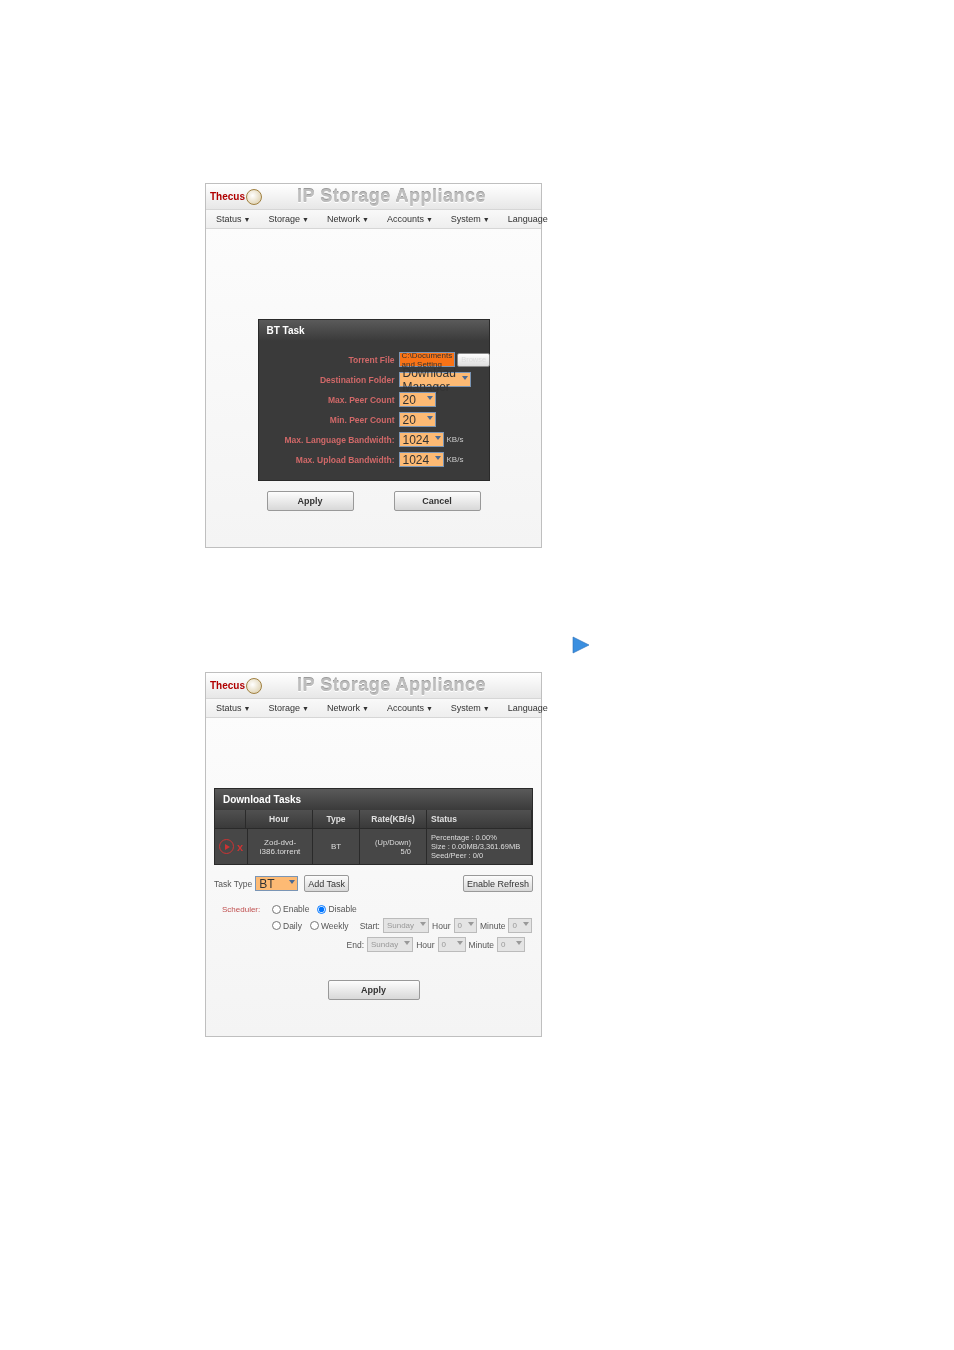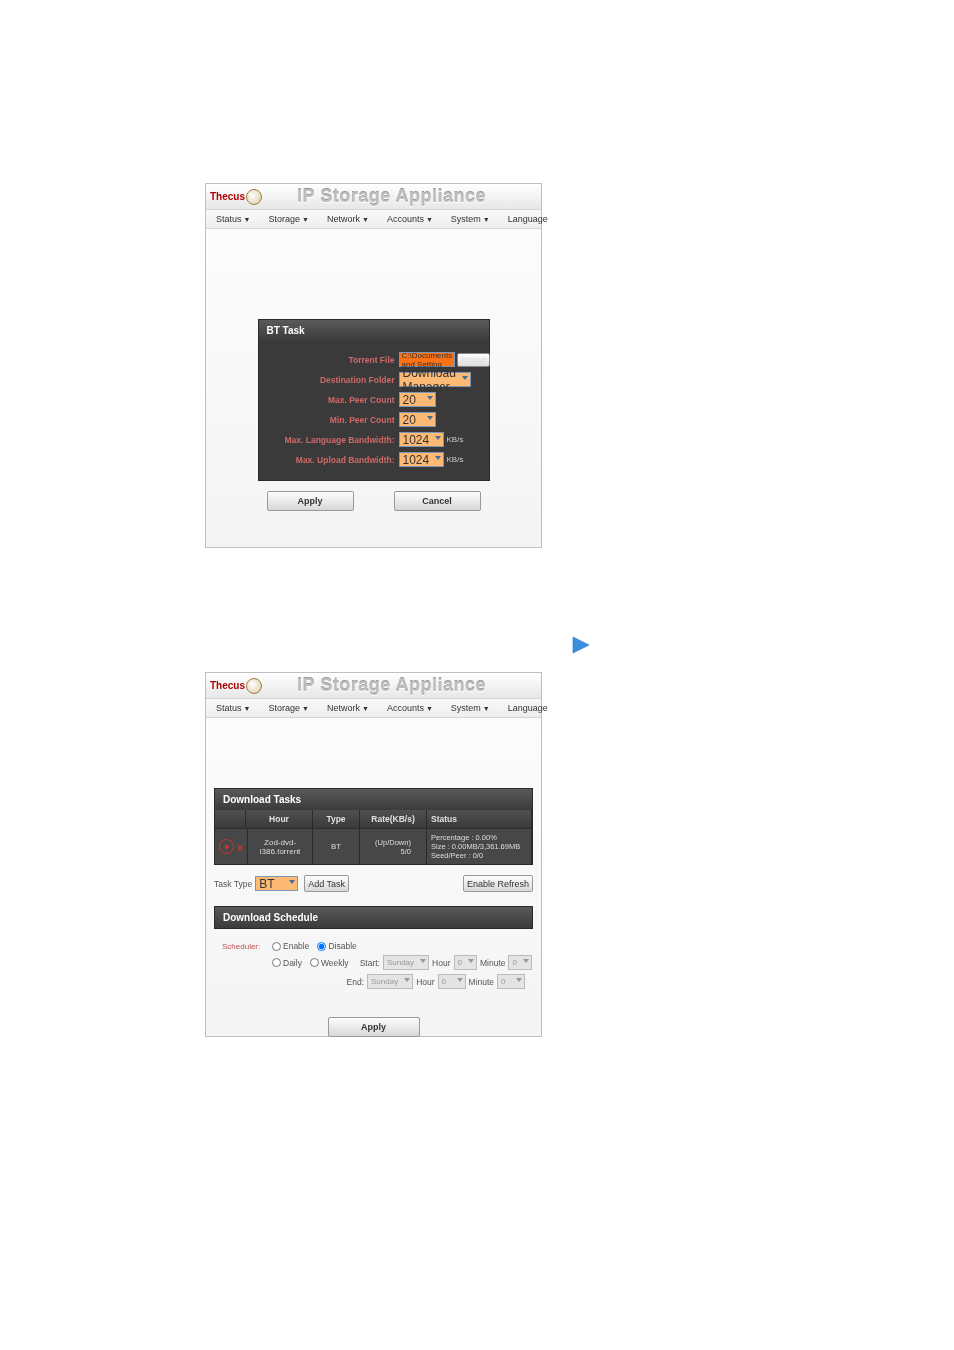--- a/index.html
+++ b/index.html
@@ -217,23 +217,20 @@
     </div>
 
     <div class="ctrlrow">
       <span class="lbl">Task Type</span>
       <div class="selbox" style="width:24px;">BT</div>
       <div class="gbtn">Add Task</div>
       <div class="spacer"></div>
       <div class="gbtn">Enable Refresh</div>
     </div>
 
-    <div class="sched panel-dark" style="background:#3a3a3a;">
-      <div class="panel-title">Download Schedule</div>
-    </div>
     <div class="sched-body" style="margin:0 8px;">
       <div class="srow">
         <div class="redlbl">Scheduler:</div>
         <label class="radio">
             <input type="radio" style="">
             <span>Enable</span>
           </label>
         <label class="radio">
             <input type="radio" checked="" style="">
             <span>Disable</span>

